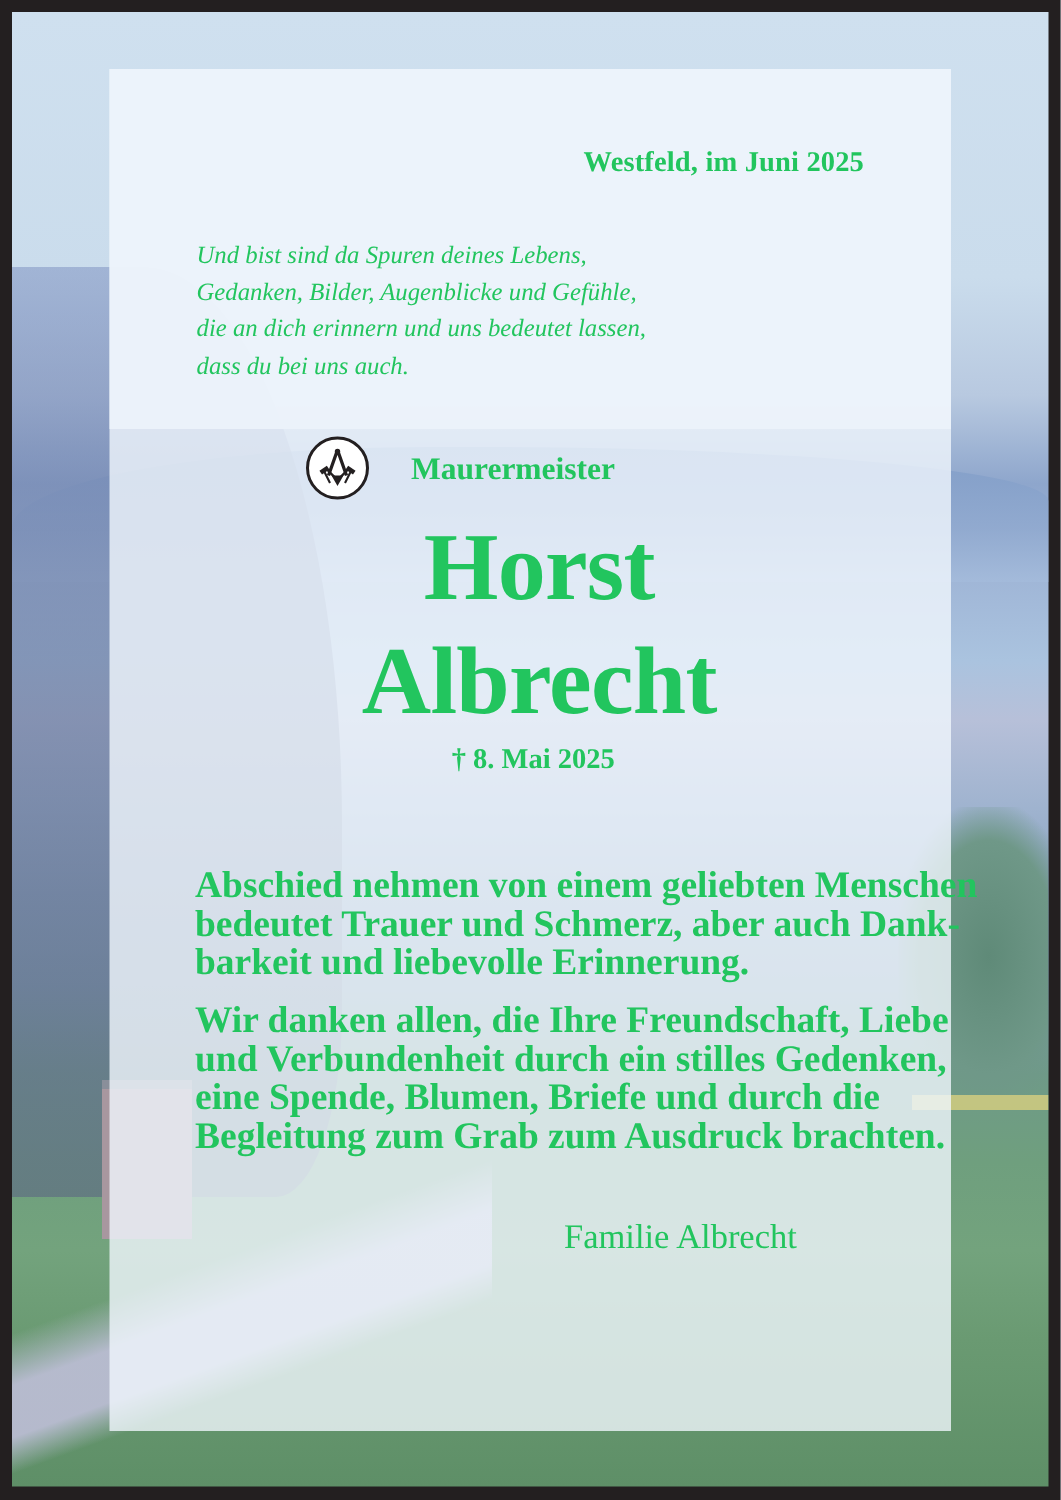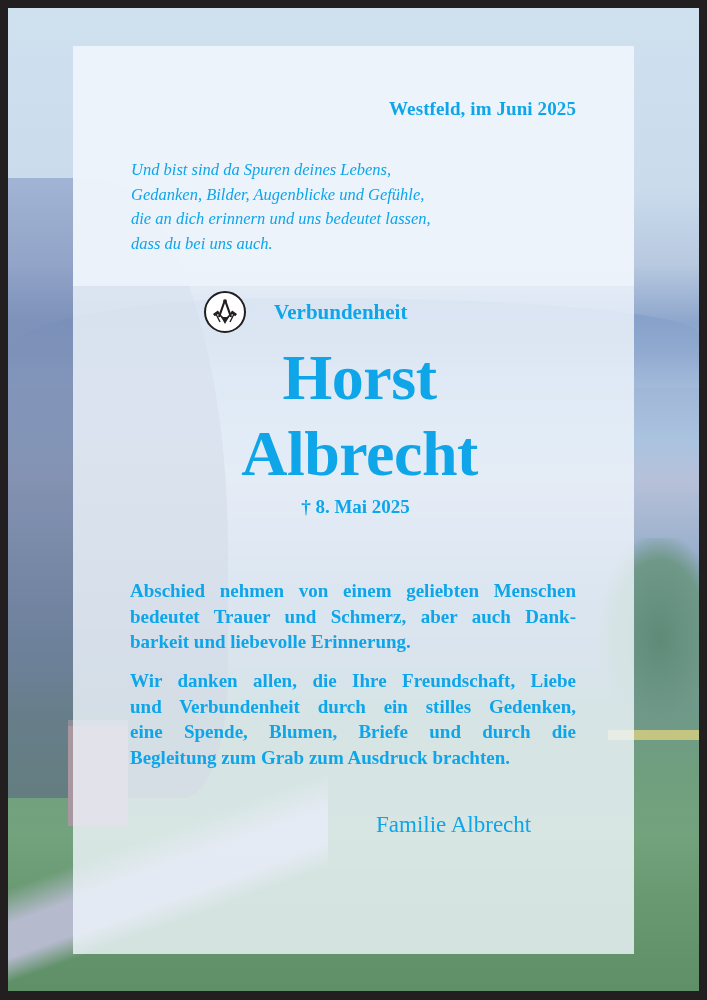--- a/index.html
+++ b/index.html
@@ -65,21 +65,21 @@
       position: absolute;
       left: 73px; top: 46px; width: 561px; height: 908px;
       background: rgba(240, 246, 252, 0.80);
     }
     .overlay .fade-top {
       position: absolute; left: 0; right: 0; top: 0; height: 240px;
       background: rgba(236,243,251,0.9);
     }
     .content {
       position: absolute; left: 73px; top: 46px; width: 561px; height: 777px;
-      color: #0ea5e9;
+      color: #22c55e;
     }
     .place-date {
       position: absolute; right: 58px; top: 52px;
       font-size: 19px; font-weight: bold; letter-spacing: 0.1px;
     }
     .poem {
       position: absolute; left: 58px; top: 112px;
       font-size: 16.5px; font-style: italic; line-height: 24.5px;
     }
     .poem div { white-space: nowrap; }
@@ -101,21 +101,21 @@
       font-size: 64px; font-weight: bold; line-height: 1; letter-spacing: -0.5px;
     }
     .name-first { top: 300px; padding-left: 12px; }
     .name-last { top: 376px; padding-left: 12px; }
     .death-date {
       position: absolute; left: 0; right: 0; top: 450px; text-align: center;
       font-size: 19px; font-weight: bold; padding-left: 4px;
     }
     .para {
       position: absolute; left: 57px; width: 446px;
-      font-size: 19px; font-weight: bold; line-height: 25.5px;
+      font-size: 25px; font-weight: bold; line-height: 25.5px;
       text-align: justify;
     }
     .para div { text-align: justify; text-align-last: justify; white-space: nowrap; }
     .para div.last { text-align-last: left; }
     .para1 { top: 532px; }
     .para2 { top: 622px; }
     .signatures {
       position: absolute; left: 303px; top: 763px;
       font-size: 23px; line-height: 32px;
     }
@@ -156,21 +156,21 @@
         <path d="M8 16 L15 23 L22 16" stroke="#231f20" stroke-width="1.6" fill="none"></path>
 
         <rect x="3" y="15" width="6" height="3" fill="#231f20" transform="rotate(-35 6 16)"></rect>
         <line x1="6" y1="17" x2="10" y2="25" stroke="#231f20" stroke-width="1.4"></line>
         <rect x="21" y="15" width="6" height="3" fill="#231f20" transform="rotate(35 24 16)"></rect>
         <line x1="24" y1="17" x2="20" y2="25" stroke="#231f20" stroke-width="1.4"></line>
 
         <path d="M11 20 L19 20 L15 27 Z" fill="#231f20"></path>
       </svg>
     </div>
-    <div class="profession">Verbundenheit</div>
+    <div class="profession">Maurermeister</div>
   </div>
 
   <div class="name-first">Horst</div>
   <div class="name-last">Albrecht</div>
   <div class="death-date">† 8. Mai 2025</div>
 
   <div class="para para1">
     <div>Abschied nehmen von einem geliebten Menschen</div>
     <div>bedeutet Trauer und Schmerz, aber auch Dank-</div>
     <div class="last">barkeit und liebevolle Erinnerung.</div>

